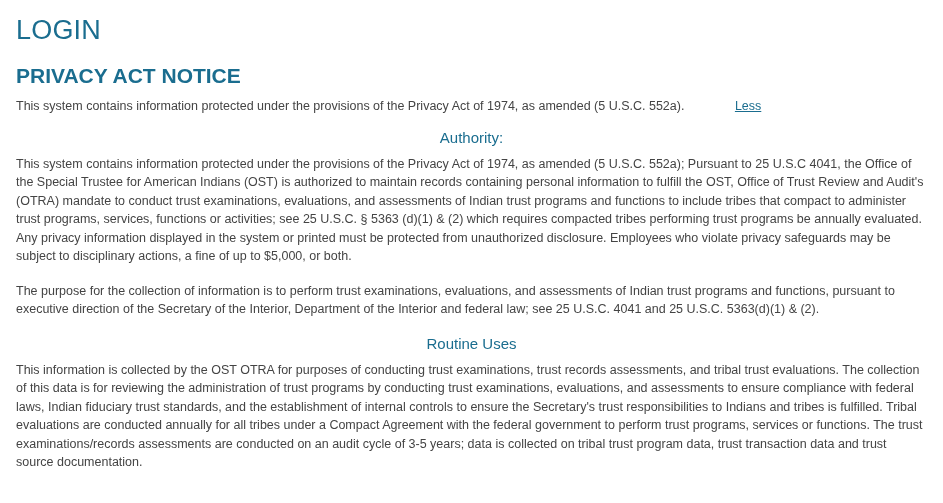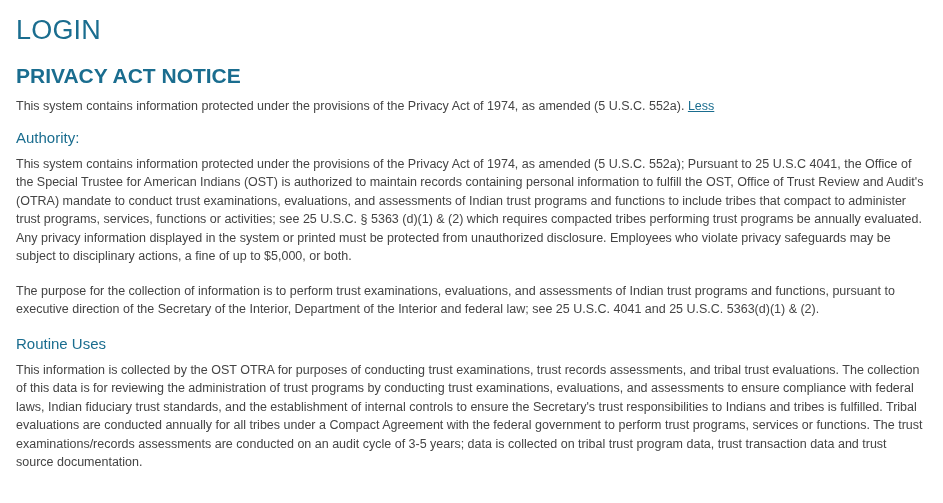--- a/index.html
+++ b/index.html
@@ -37,27 +37,29 @@
   .intro {
     font-size: 12.5px;
     color: #444444;
     line-height: 1.45;
     margin: 0 0 14px 0;
   }
   .toggle-link {
     color: #1a6d8f;
     text-decoration: underline;
     cursor: pointer;
+    margin-left: 47px;
   }
   .sub-head {
     font-size: 15px;
     font-weight: normal;
     color: #1a6d8f;
     margin: 0 0 8px 0;
     line-height: 1.2;
+    text-align: center;
   }
   .body-text {
     font-size: 12.5px;
     color: #444444;
     line-height: 1.48;
     margin: 0 0 16px 0;
     text-align: left;
   }
   .block {
     margin-bottom: 2px;

